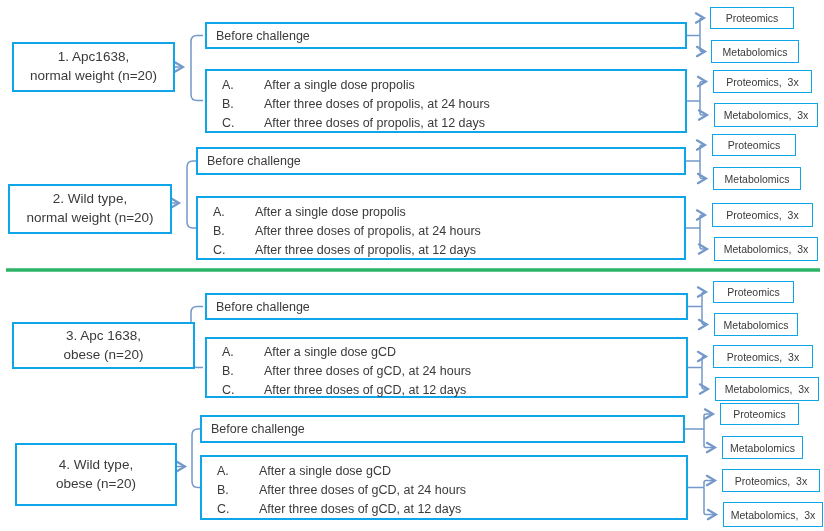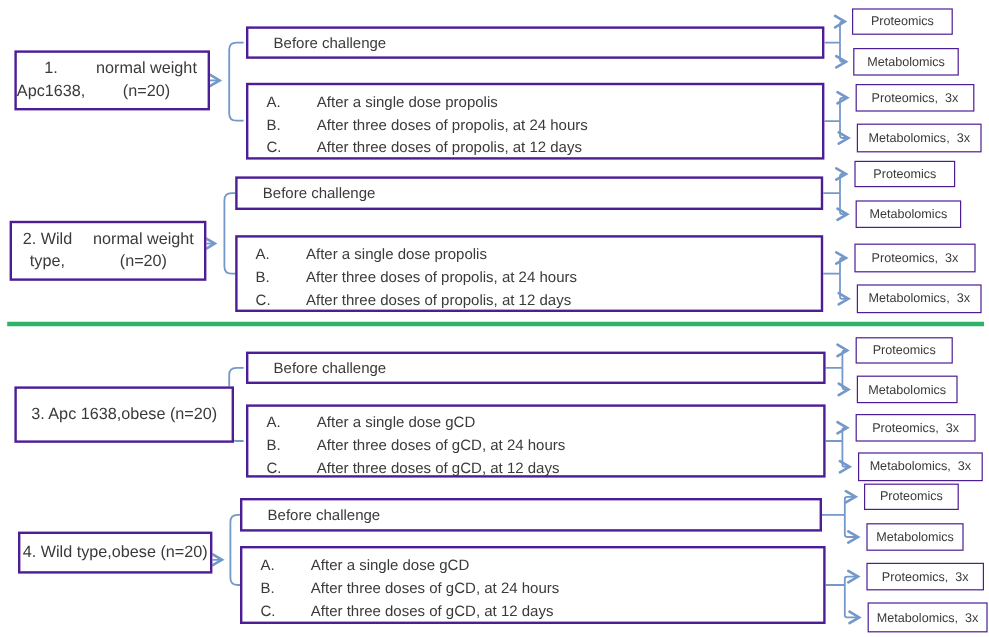--- a/index.html
+++ b/index.html
@@ -1,22 +1,22 @@
 <!DOCTYPE html>
 <html><head>
 <meta charset="utf-8">
 <style>
   html,body{margin:0;padding:0;background:#fff;}
   .stage{position:relative;width:824px;height:531px;background:#fff;overflow:hidden;
          font-family:"Liberation Sans",sans-serif;color:#3a3a3a;}
   svg.wires{position:absolute;left:0;top:0;z-index:0;}
-  .box{position:absolute;background:#fff;border:2px solid #4c1d95;box-sizing:border-box;z-index:1;}
-  .gbox{display:flex;justify-content:center;align-items:center;
+  .box{position:absolute;background:#fff;border:2px solid #0ea5e9;box-sizing:border-box;z-index:1;}
+  .gbox{display:flex;flex-direction:column;justify-content:center;align-items:center;
         text-align:center;font-size:13.5px;line-height:1.4;border-width:2px;}
-  .bbox{display:flex;align-items:center;padding-left:21px;font-size:12.5px;}
+  .bbox{display:flex;align-items:center;padding-left:9px;font-size:12.5px;}
   .abox{padding-top:5px;font-size:12.5px;}
   .arow{display:flex;line-height:19px;padding-left:15px;}
   .marker{width:42px;flex:none;}
   .obox{display:flex;align-items:center;justify-content:center;font-size:10.5px;
         white-space:pre;border-width:1.6px;}
 </style>
 </head>
 <body>
 
 <div class="stage">
@@ -139,21 +139,21 @@
     <div class="arow">
       <span class="marker">C.</span>
       <span>After three doses of gCD, at 12 days</span>
     </div>
   </div>
   <div class="box obox" style="left:713px;top:281px;width:81px;height:22px">Proteomics</div>
   <div class="box obox" style="left:714px;top:313px;width:84px;height:23px">Metabolomics</div>
   <div class="box obox" style="left:713px;top:345px;width:100px;height:23px">Proteomics,  3x</div>
   <div class="box obox" style="left:715px;top:377px;width:104px;height:24px">Metabolomics,  3x</div>
 
-  <div class="box gbox" style="left:15px;top:443px;width:162px;height:35px">
+  <div class="box gbox" style="left:15px;top:443px;width:162px;height:63px">
     <div>4. Wild type,</div>
     <div>obese (n=20)</div>
   </div>
   <div class="box bbox" style="left:200px;top:415px;width:485px;height:28px">
     <span>Before challenge</span>
   </div>
   <div class="box abox" style="left:200px;top:455px;width:488px;height:65px">
     <div class="arow">
       <span class="marker">A.</span>
       <span>After a single dose gCD</span>

